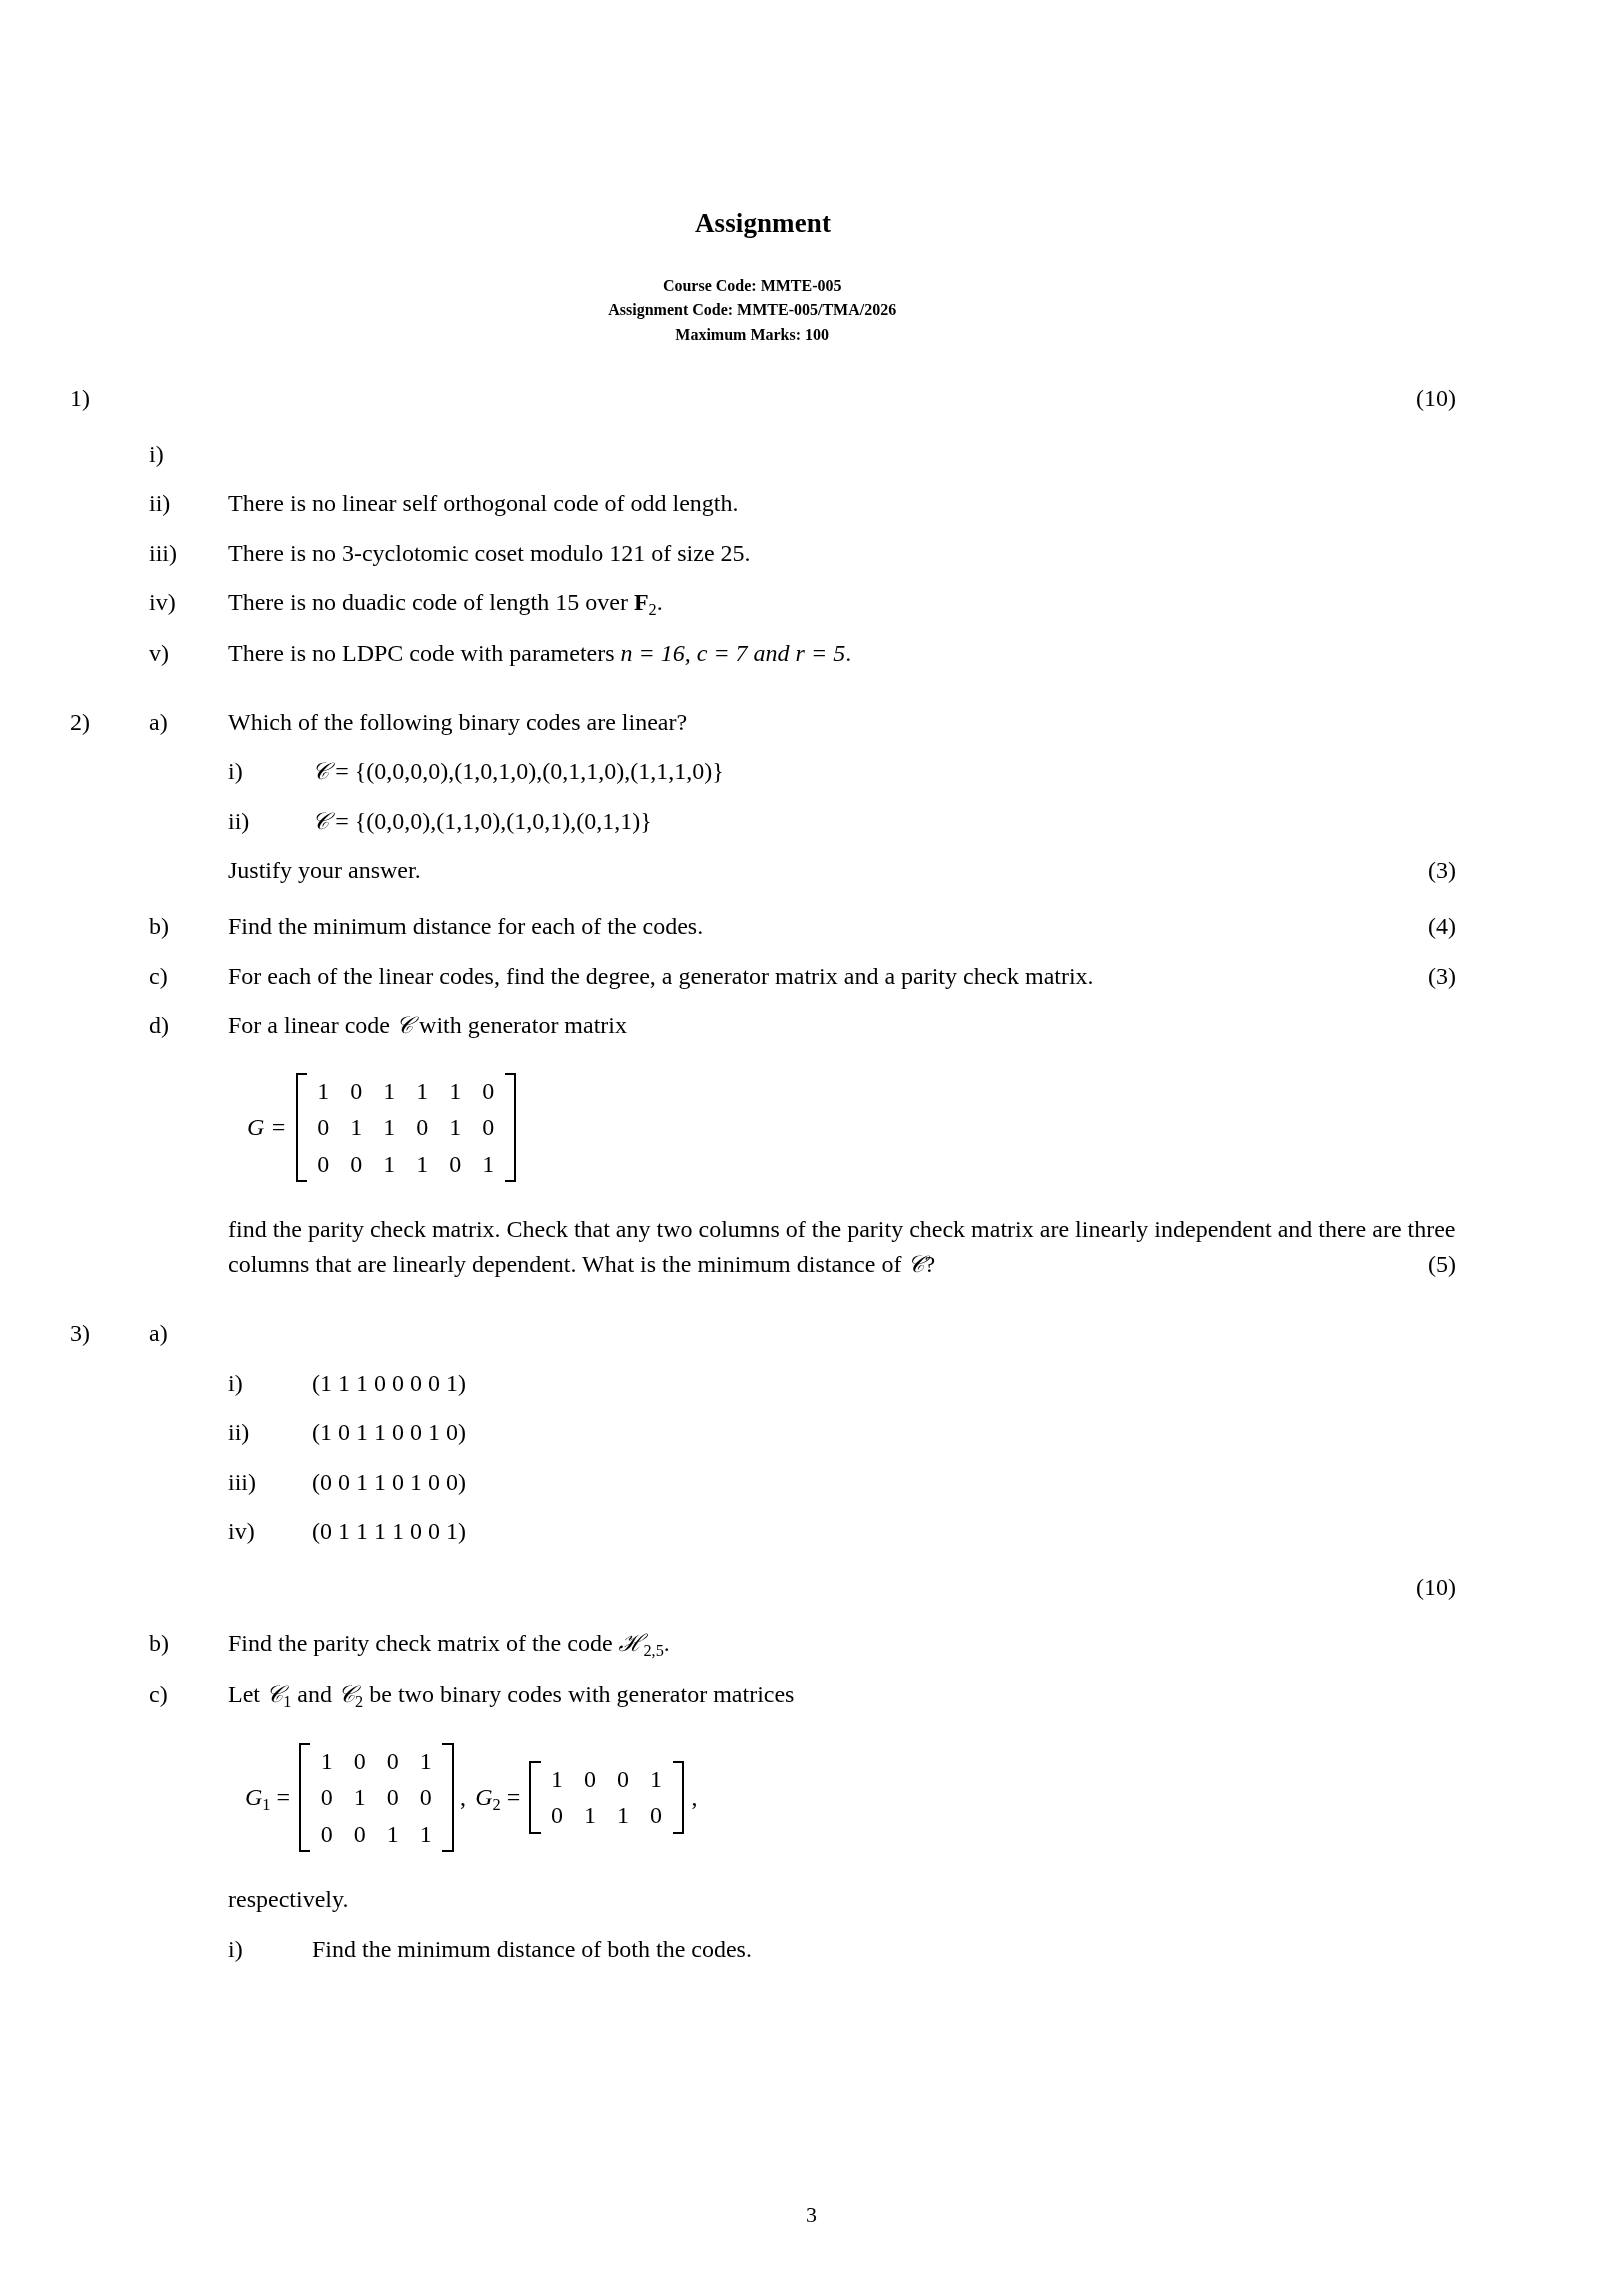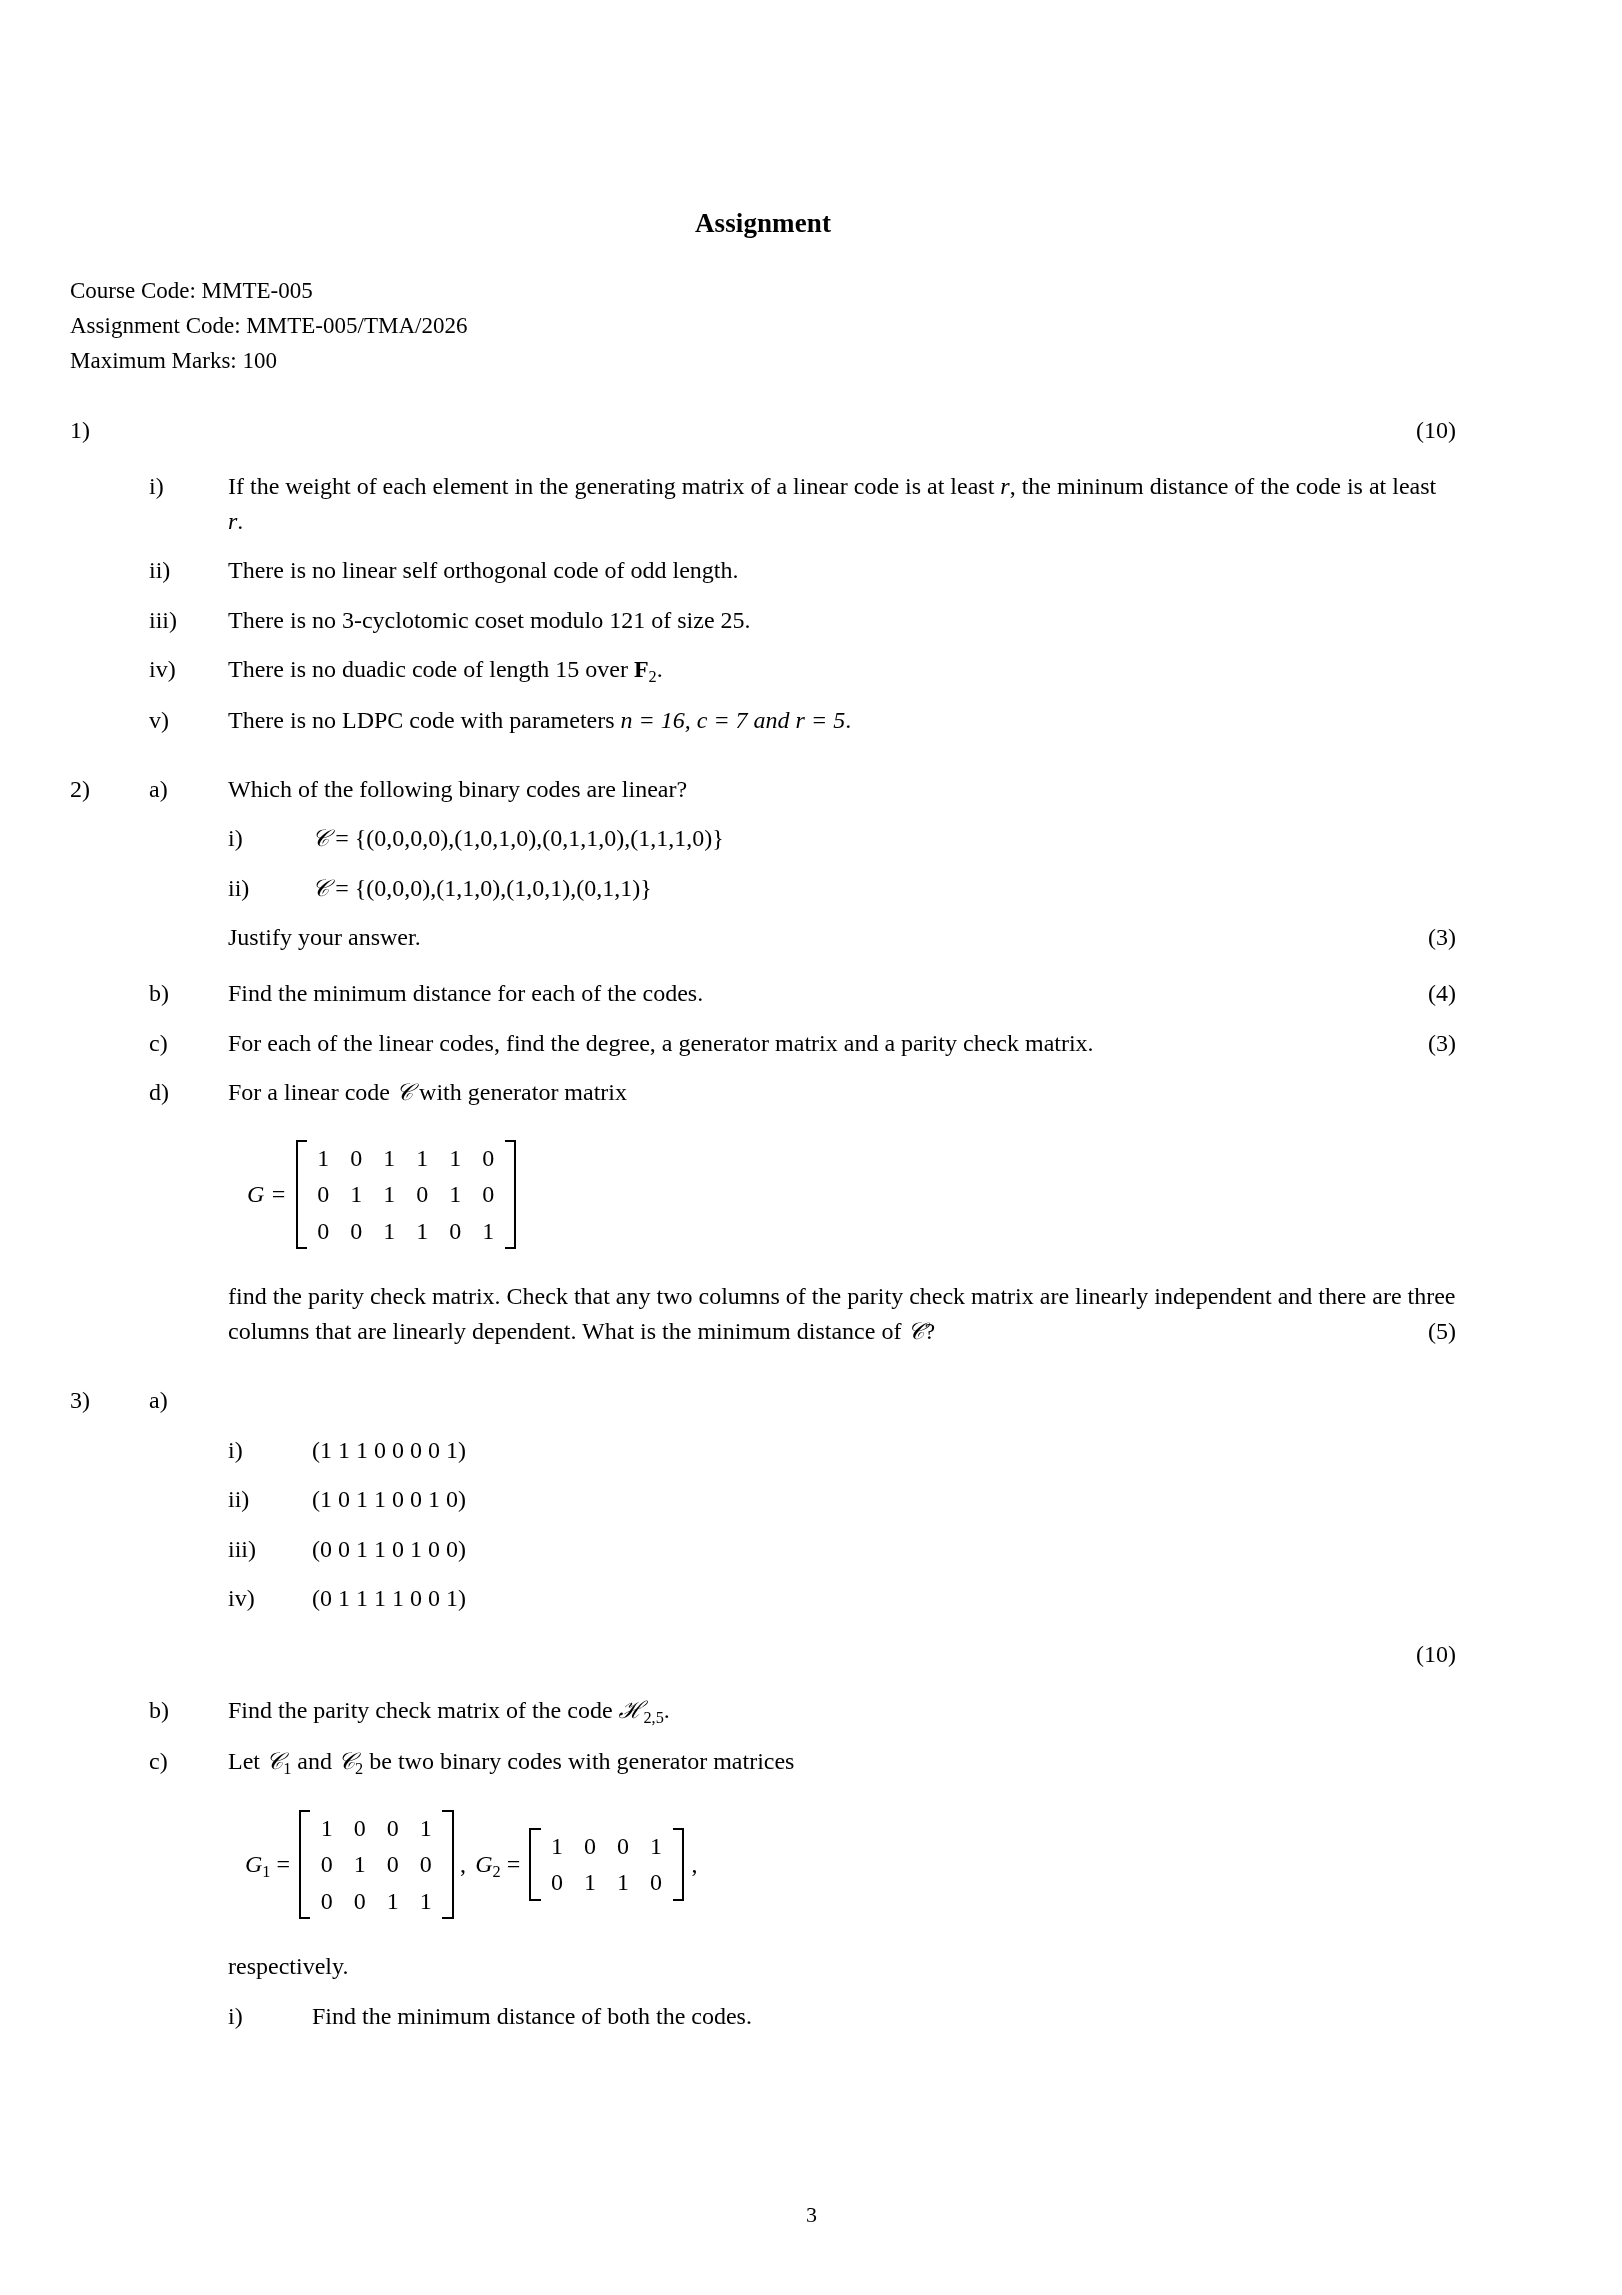--- a/index.html
+++ b/index.html
@@ -24,23 +24,23 @@
   }
   .doc-title {
     text-align: center;
     font-weight: bold;
     font-size: 27px;
     margin: 0 0 0 0;
     letter-spacing: 0.1px;
   }
   .meta {
     margin-top: 35px;
-    text-align: left;
-    font-weight: normal;
-    font-size: 23px;
+    text-align: center;
+    font-weight: bold;
+    font-size: 16px;
     line-height: 1.52;
     padding-right: 21.6px;
   }
   .meta div { white-space: nowrap; }
 
   .q-block {
     margin-top: 34px;
     font-size: 24px;
     line-height: 1.46;
   }
@@ -159,23 +159,20 @@
     <div class="row">
       <div class="num-col">1)</div>
       <div class="body-col">
         <span class="marks">(10)</span>
       </div>
     </div>
 
     <div class="row spaced">
       <div class="num-col"></div>
       <div class="lvl2-col">i)</div>
-      <div class="body-col">
-        <span>If the weight of each element in the generating matrix of a linear code is at least </span><i>r</i><span>, the mininum distance of the code is at least </span><i>r</i><span>.</span>
-      </div>
     </div>
 
     <div class="row spaced-sm">
       <div class="num-col"></div>
       <div class="lvl2-col">ii)</div>
       <div class="body-col">There is no linear self orthogonal code of odd length.</div>
     </div>
 
     <div class="row spaced-sm">
       <div class="num-col"></div>

